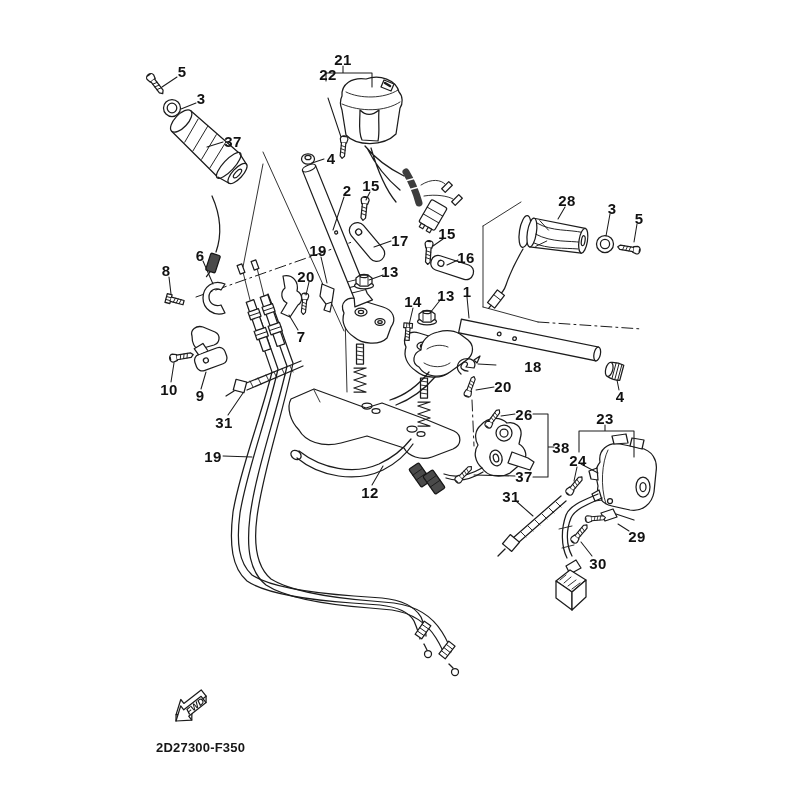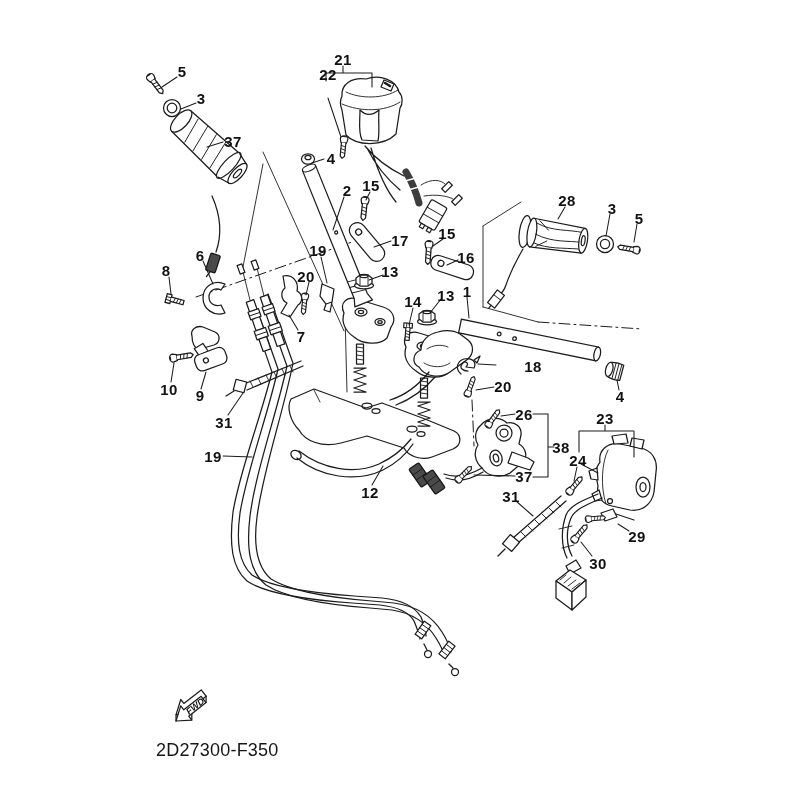--- a/index.html
+++ b/index.html
@@ -7,21 +7,21 @@
          font-family:"Liberation Sans",sans-serif}
   #stage svg{position:absolute;left:0;top:0}
   .art{stroke:#1c1c1c;stroke-width:1.25;fill:none;stroke-linecap:round;stroke-linejoin:round}
   .f{fill:#ffffff}
   .dk{fill:#4a4a4a;stroke:#161616}
   .cl{stroke-dasharray:11 4 2 4;stroke-width:1}
   .ld{stroke-width:1.05;fill:none}
   .thin{stroke-width:.9}
   .co{position:absolute;transform:translate(-50%,-50%);font-weight:bold;font-size:15px;
       color:#111;letter-spacing:.3px;white-space:nowrap}
-  #code{position:absolute;left:156px;top:740px;font-weight:normal;font-size:18px;color:#161616;
+  #code{position:absolute;left:156px;top:740px;font-weight:bold;font-size:13px;color:#161616;
         letter-spacing:.2px}
   .fwdtxt{font-size:9px;font-weight:bold;font-style:italic;fill:#161616;stroke:none}
 </style>
 </head>
 <body>
 
 <div id="stage">
 
 <svg width="800" height="800" viewBox="0 0 800 800">
 <defs>

